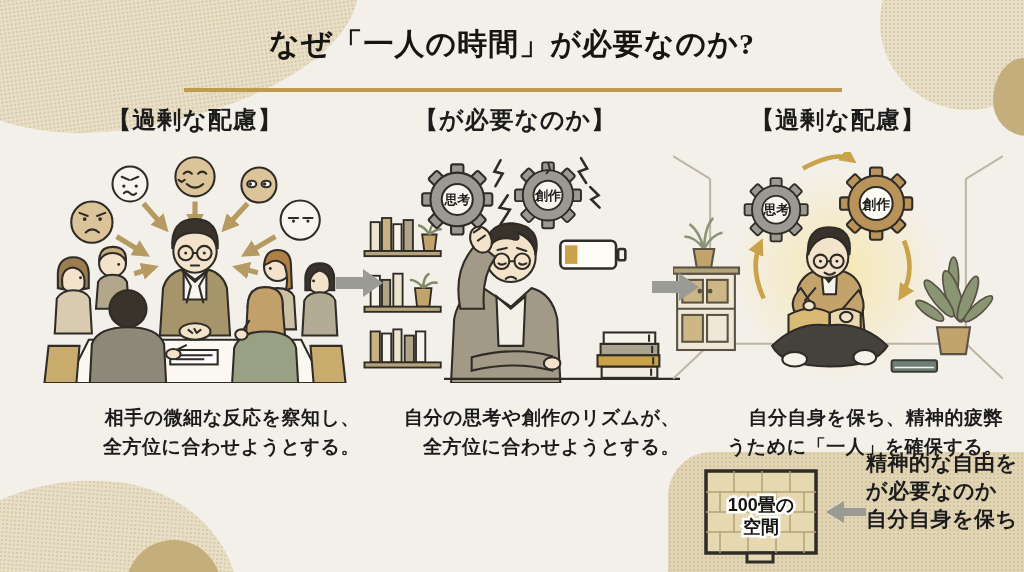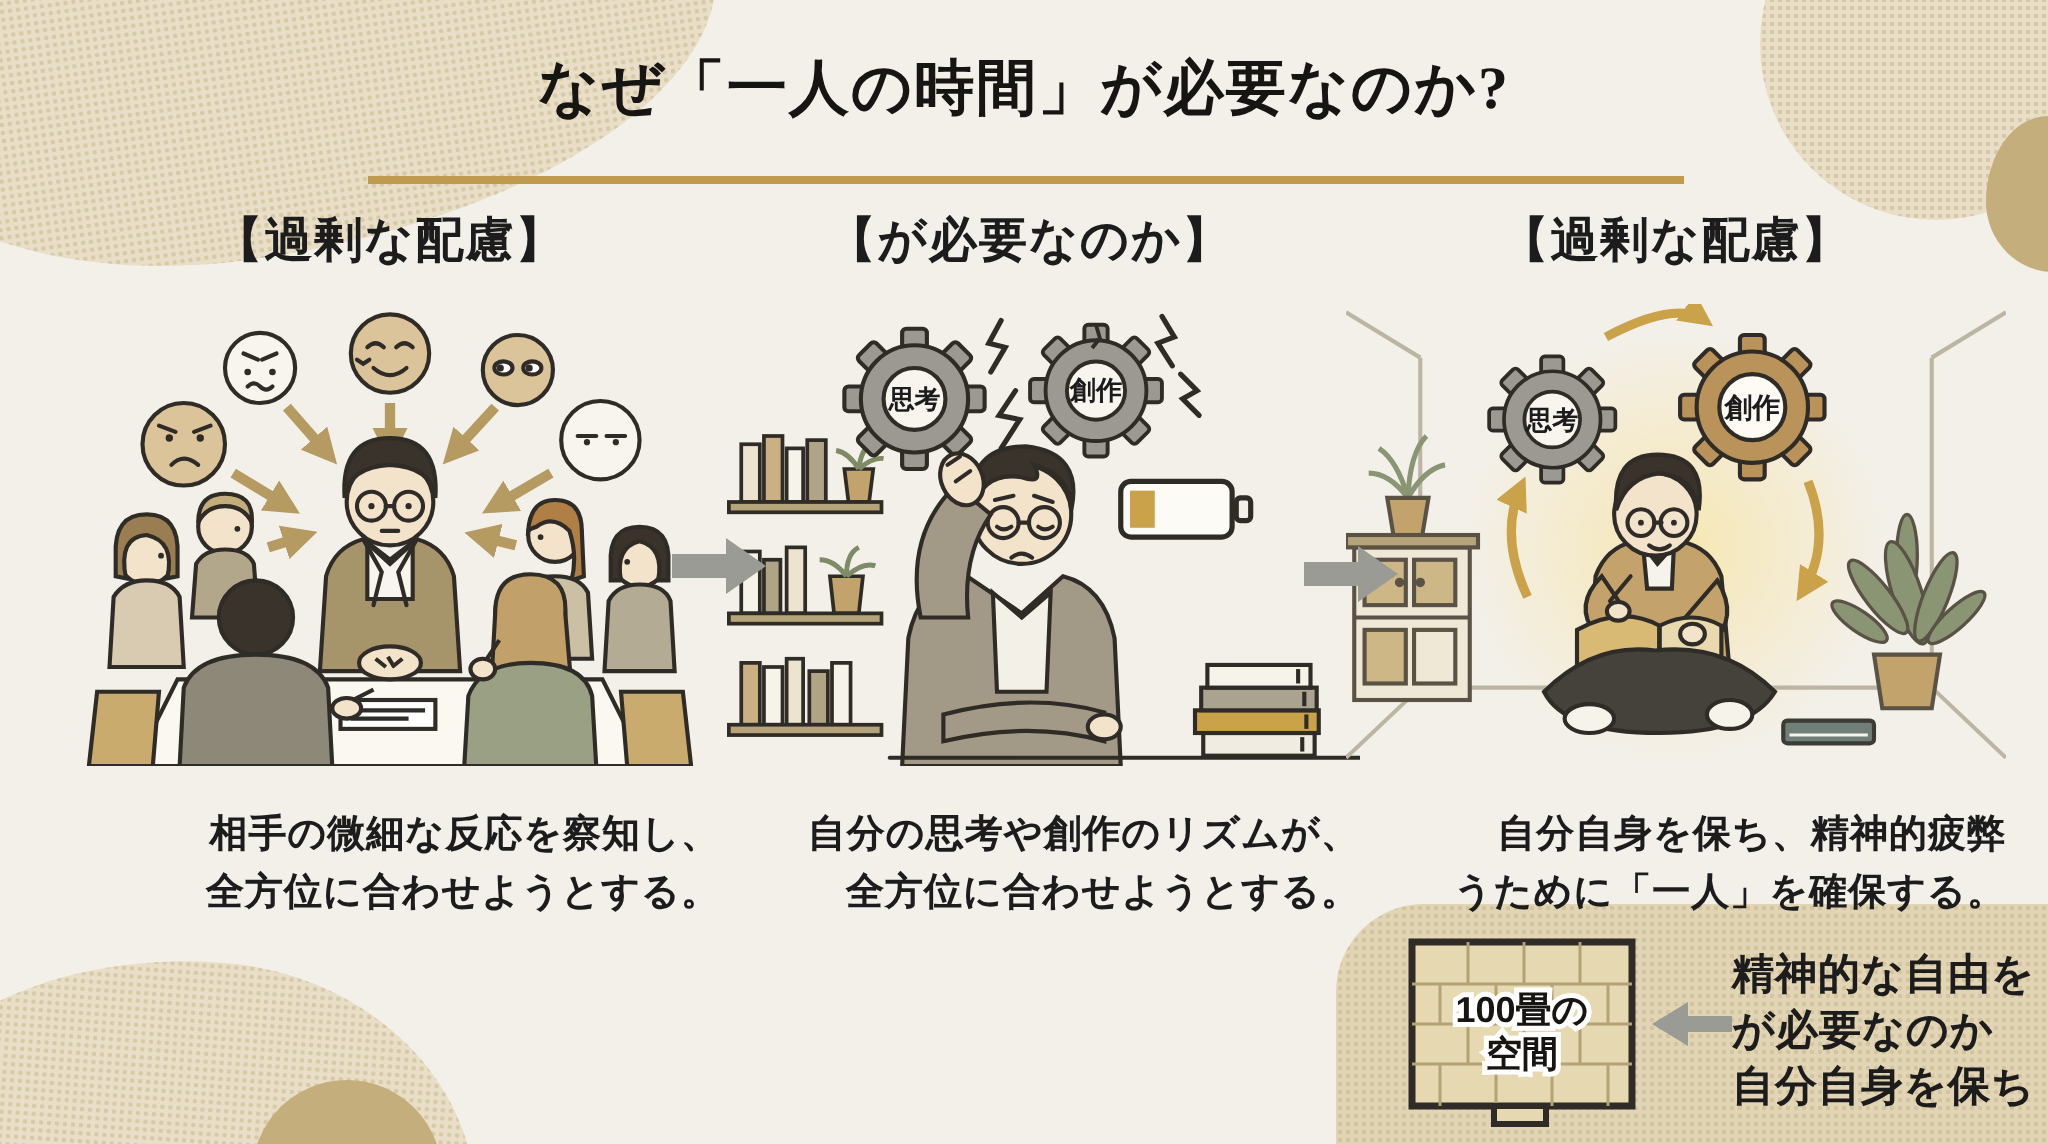--- a/index.html
+++ b/index.html
@@ -21,21 +21,21 @@
   .caption{position:absolute;top:392px;width:330px;text-align:right;font-size:19px;font-weight:700;line-height:1.55;letter-spacing:.5px;margin-top:11px;}
   .caption span{display:block;}
   .illu{position:absolute;top:152px;width:330px;height:231px;}
   .col1{left:30px;} .col2{left:350px;} .col3{left:673px;}
   .flow-arrow{position:absolute;width:48px;height:30px;}
   .fa1{left:336px;top:268px;} .fa2{left:652px;top:272px;}
   .plan{position:absolute;left:702px;top:467px;width:118px;height:100px;}
   .plan text{font-family:"Liberation Sans","DejaVu Sans",sans-serif;font-weight:700;font-size:18px;
              fill:#171512;stroke:#ffffff;stroke-width:5px;paint-order:stroke;text-anchor:middle;}
   .back-arrow{position:absolute;left:826px;top:500px;width:40px;height:24px;}
-  .note{position:absolute;left:866px;top:474px;width:158px;font-size:21px;font-weight:700;line-height:28px;letter-spacing:.5px;}
+  .note{position:absolute;left:866px;top:449px;width:158px;font-size:21px;font-weight:700;line-height:28px;letter-spacing:.5px;}
   .note span{display:block;}
   svg text.gear-label{font-family:"Liberation Sans","DejaVu Sans",sans-serif;font-weight:700;fill:#1c1c1c;text-anchor:middle;}
 </style>
 </head>
 <body>
 
 <div class="canvas">
 
   <div class="blob dotted blob-tl"></div>
   <div class="blob dotted blob-tr"></div>

